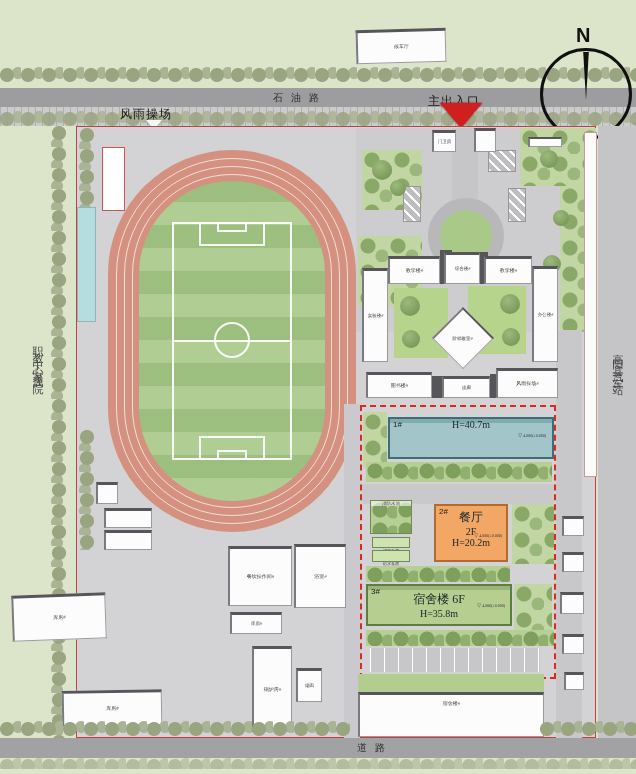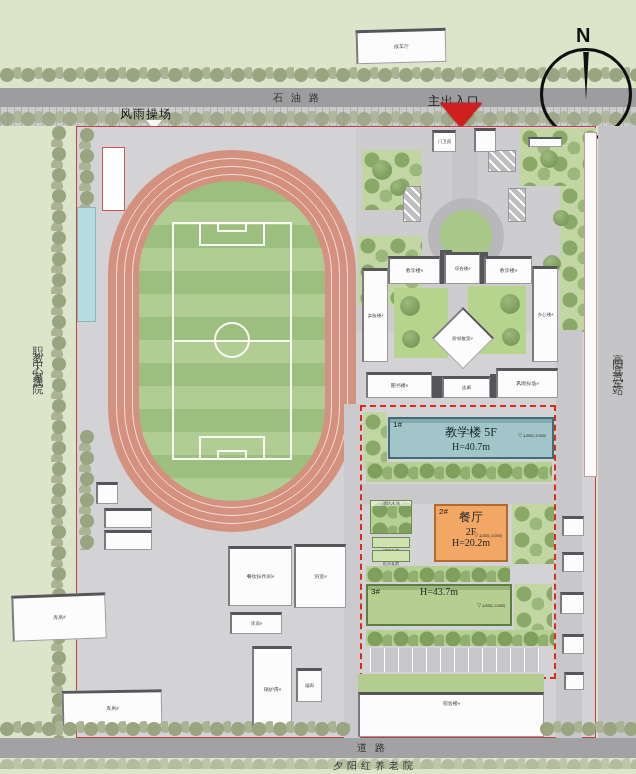--- a/index.html
+++ b/index.html
@@ -188,21 +188,20 @@
     <span class="small-lbl">风雨操场#</span>
   </div>
 
   <div class="abs" style="left:344px;top:404px;width:16px;height:334px;background:#cacace"></div>
   <div class="abs" style="left:360px;top:405px;width:196px;height:274px;border:2px dashed #e02818;box-sizing:border-box"></div>
 
   <div class="abs gpatch" style="left:363px;top:412px;width:24px;height:56px"></div>
 
   <div class="nb" style="left:388px;top:417px;width:166px;height:42px;background:#a2c5c9;border:2px solid #3e6d75;box-shadow:inset 0 4px 0 rgba(40,90,100,.25)">
     <span class="tag">1#</span>
-    <div class="nm">教学楼 5F</div>
     <div class="ht">H=40.7m</div>
     <span class="elev" style="right:6px;top:13px">4.000(±0.000)</span>
   </div>
   <div class="abs trees-dark" style="left:366px;top:462px;width:186px;height:20px"></div>
   <div class="abs" style="left:362px;top:484px;width:192px;height:20px;background:#c9c9cb"></div>
 
   <div class="abs trees-dark" style="left:370px;top:500px;width:42px;height:34px;border:1px solid #6d8c4f;box-sizing:border-box">
     <div class="small-lbl" style="font-size:4.5px;background:rgba(255,255,255,.6)">消防水池</div>
   </div>
   <div class="abs" style="left:372px;top:537px;width:38px;height:11px;background:#cfe3b0;border:1px solid #6d8c4f;box-sizing:border-box;text-align:center">
@@ -217,21 +216,22 @@
     <div class="nm" style="padding-top:3px">餐厅</div>
     <div class="ht">2F</div>
     <div class="ht">H=20.2m</div>
     <span class="elev" style="right:4px;top:26px">4.000(±0.000)</span>
   </div>
   <div class="abs gpatch" style="left:512px;top:504px;width:42px;height:60px"></div>
   <div class="abs trees-dark" style="left:366px;top:566px;width:144px;height:16px"></div>
 
   <div class="nb" style="left:366px;top:584px;width:146px;height:42px;background:#b6cf90;border:2px solid #5e7e40;box-shadow:inset 0 4px 0 rgba(70,100,50,.25)">
     <span class="tag">3#</span>
-    <div class="ht">H=43.7m</div>
+    <div class="nm">宿舍楼 6F</div>
+    <div class="ht">H=35.8m</div>
     <span class="elev" style="right:5px;top:16px">4.000(±0.000)</span>
   </div>
   <div class="abs gpatch" style="left:514px;top:584px;width:38px;height:48px"></div>
   <div class="abs trees-dark" style="left:366px;top:630px;width:188px;height:16px"></div>
   <div class="abs" style="left:370px;top:648px;width:170px;height:24px;background:#c7c7c9;background-image:repeating-linear-gradient(90deg,#fff 0 1px,rgba(0,0,0,0) 1px 14px)"></div>
 
   <div class="abs bld" style="left:228px;top:546px;width:64px;height:60px">
     <span class="small-lbl">餐饮操作间#</span>
   </div>
   <div class="abs bld" style="left:294px;top:544px;width:52px;height:64px">
@@ -257,15 +257,14 @@
   <div class="abs" style="left:358px;top:674px;width:186px;height:18px;background:#b2cd8d"></div>
   <div class="abs bld" style="left:358px;top:692px;width:186px;height:45px;align-items:flex-start;justify-content:center">
     <span class="small-lbl" style="margin-top:6px">宿舍楼#</span>
   </div>
 
   <div class="abs trow" style="left:0;top:720px;width:350px;height:20px"></div>
   <div class="abs trow" style="left:540px;top:720px;width:96px;height:20px"></div>
   <div class="abs" style="left:0;top:738px;width:636px;height:20px;background:#a2a2a4"></div>
   <div class="abs roadlbl t" style="left:325px;top:741px;width:100px">道路</div>
   <div class="abs trow" style="left:0;top:757px;width:636px;height:12px;opacity:.6"></div>
-  <div class="abs t" style="left:280px;top:759px;width:190px;text-align:center;font-size:10px;letter-spacing:4px;color:#333">夕阳红养老院</div>
 
 </div>
 
 </body></html>

